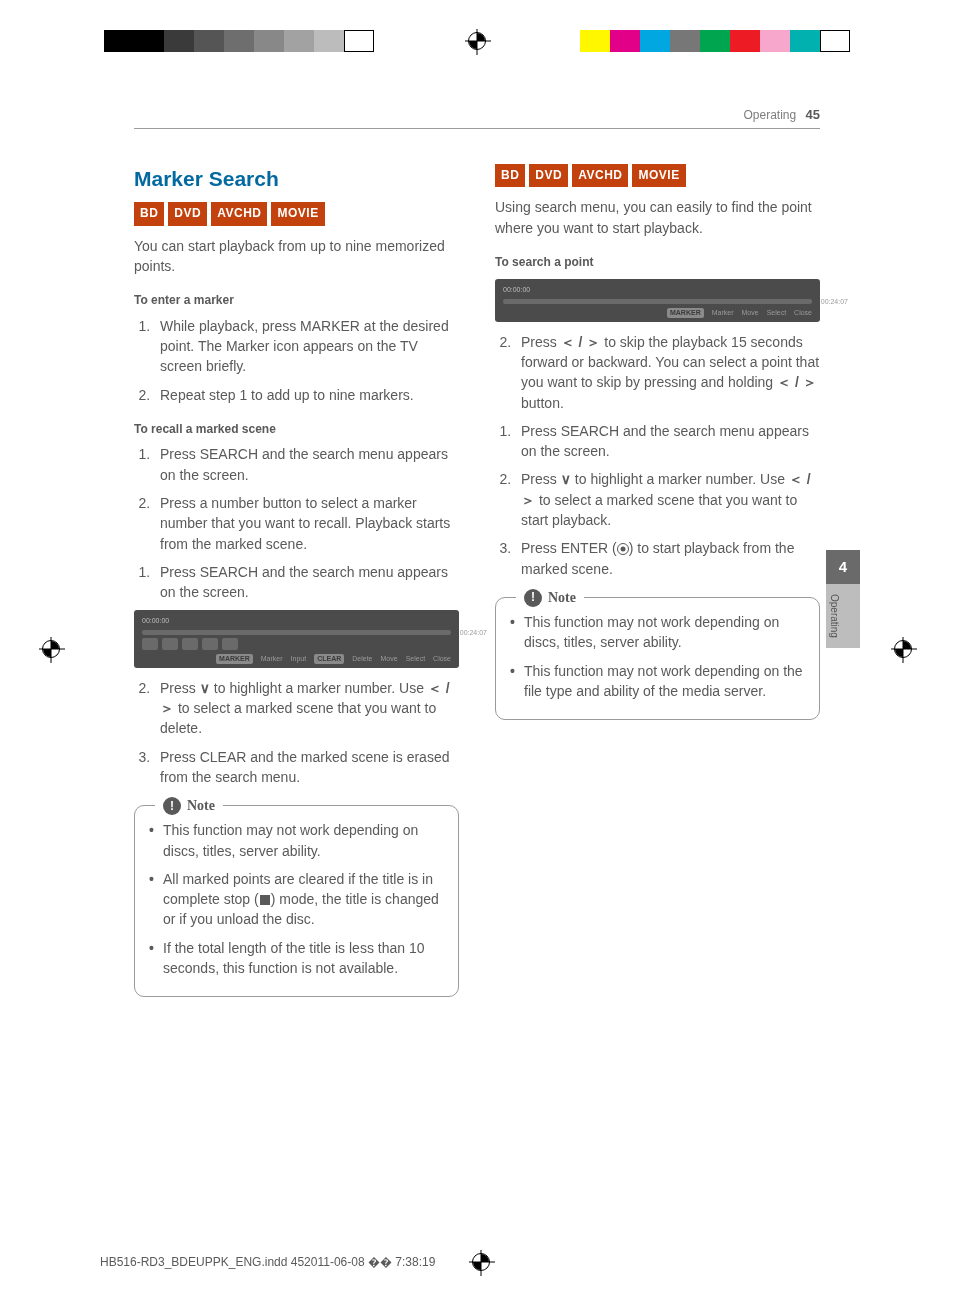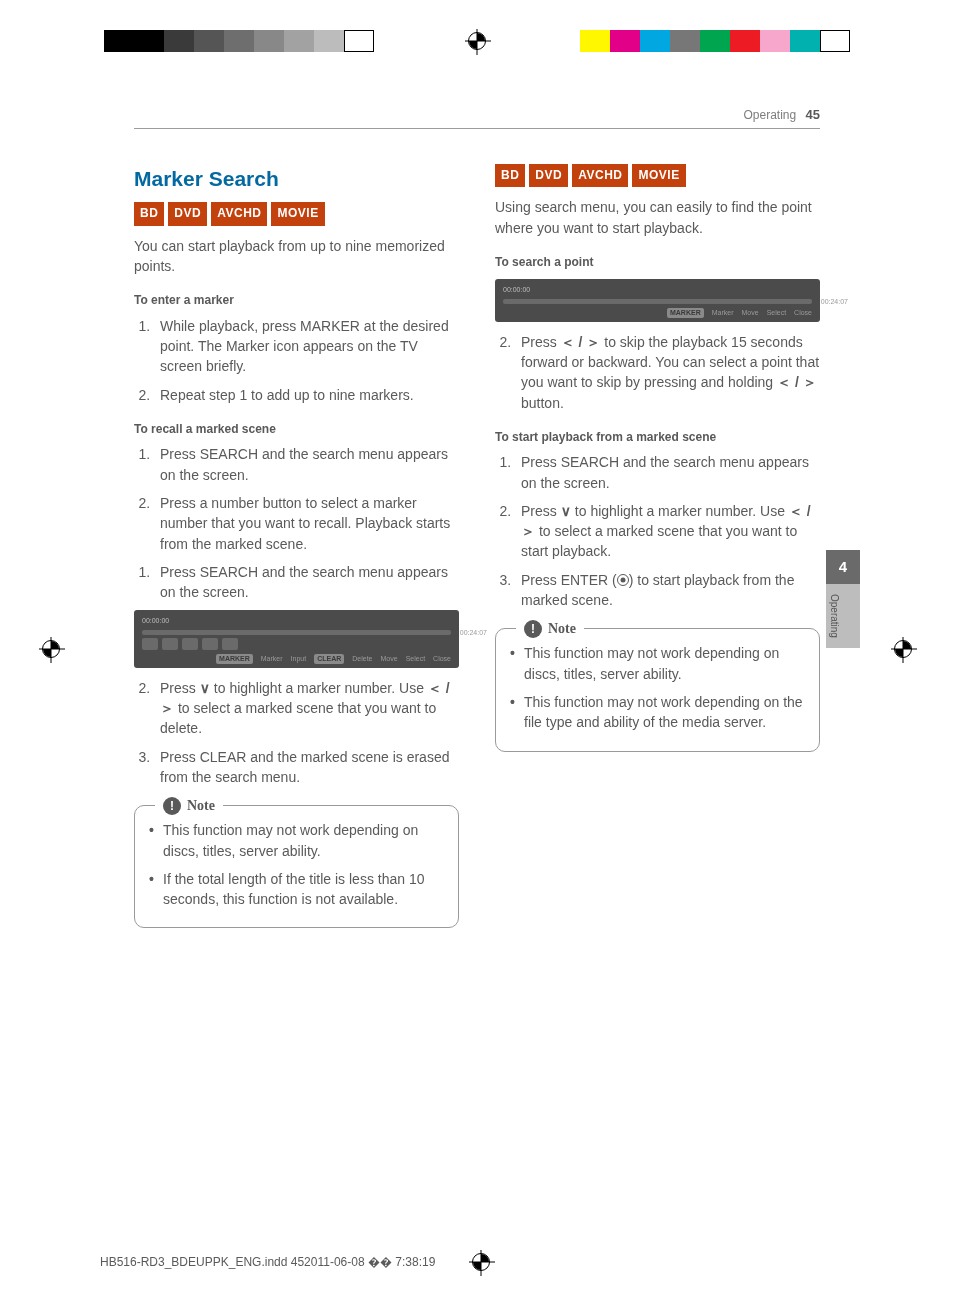--- a/index.html
+++ b/index.html
@@ -172,20 +172,21 @@
         <li>Press CLEAR and the marked scene is erased from the search menu.</li>
       </ol>
 
       <div class="note">
         <div class="note-head">
           <span class="dot">!</span>
           <span class="lab">Note</span>
         </div>
         <ul>
           <li>This function may not work depending on discs, titles, server ability.</li>
+          <li>All marked points are cleared if the title is in complete stop (<span class="stop-sq"></span>) mode, the title is changed or if you unload the disc.</li>
           <li>If the total length of the title is less than 10 seconds, this function is not available.</li>
         </ul>
       </div>
     </div>
 
     <div class="col">
       <div class="badges">
         <span class="badge">BD</span>
         <span class="badge">DVD</span>
         <span class="badge">AVCHD</span>
@@ -208,21 +209,20 @@
             <span>Close</span>
         </div>
       </div>
 
       <ol start="2">
         <li>
           <span>Press </span><span class="sym">＜ / ＞</span><span> to skip the playback 15 seconds forward or backward. You can select a point that you want to skip by pressing and holding </span><span class="sym">＜ / ＞</span><span> button.</span>
         </li>
       </ol>
 
-      <h3>To start playback from a marked scene</h3>
       <ol>
         <li>Press SEARCH and the search menu appears on the screen.</li>
         <li>
           <span>Press </span><span class="sym">∨</span><span> to highlight a marker number. Use </span><span class="sym">＜ / ＞</span><span> to select a marked scene that you want to start playback.</span>
         </li>
         <li>
           <span>Press ENTER (</span><span class="enter-circ"></span><span>) to start playback from the marked scene.</span>
         </li>
       </ol>
 

